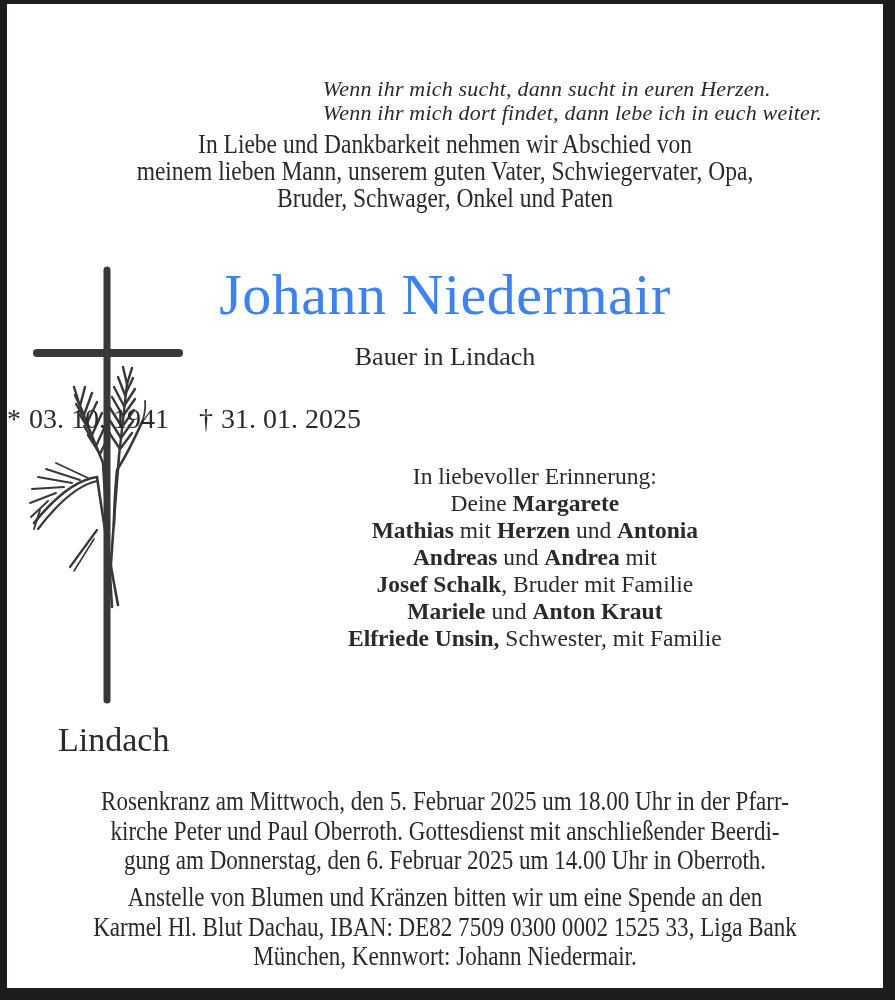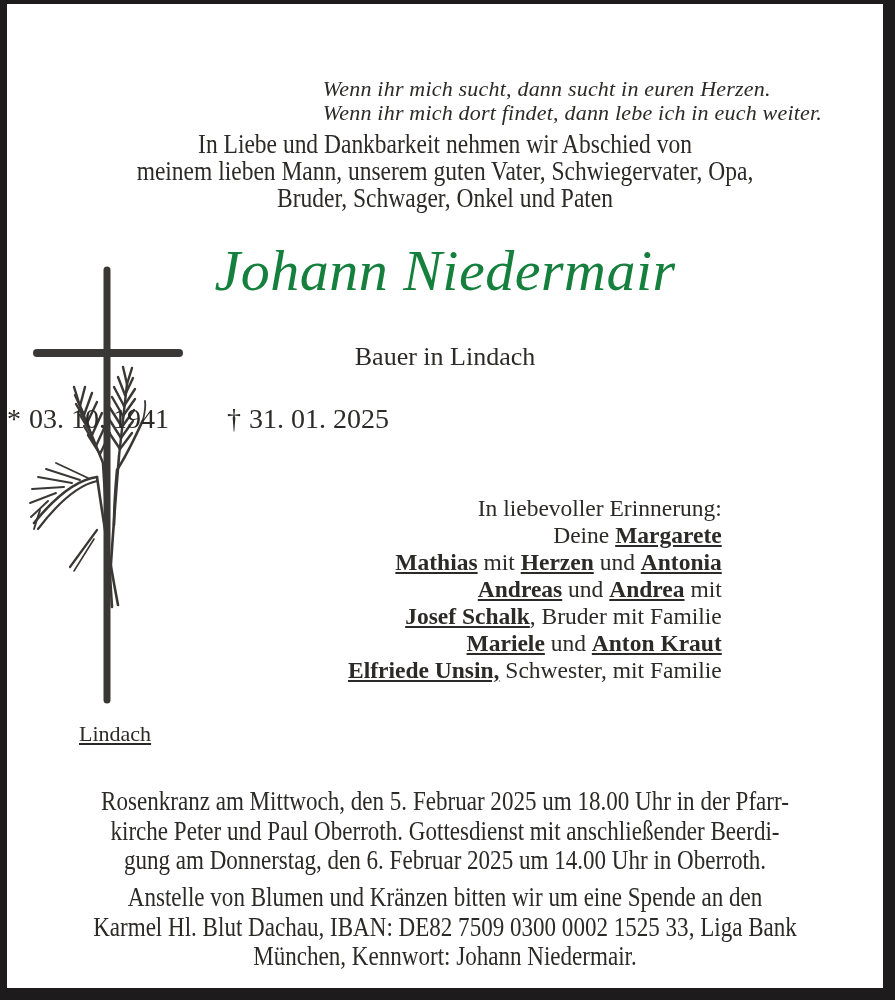--- a/index.html
+++ b/index.html
@@ -27,46 +27,44 @@
     font-style:italic;
     font-size:22px;line-height:24px;
     letter-spacing:0.2px;
     margin-top:31px;
   }
   .intro{
     top:127px;
     font-size:27px;line-height:27px;
   }
   .name{
-    top:236px;
+    top:260px;
     font-size:58px;line-height:62px;
     letter-spacing:0.5px;
-    color:#15803d;
-    font-style:italic;
+    color:#3b82f6;
   }
   .subtitle{
     top:338px;
     font-size:26px;
   }
   .dates{
     top:399px;
-    display:flex;justify-content:center;gap:58px;
+    display:flex;justify-content:center;gap:30px;
     font-size:28px;
   }
   .dates .sym{margin-right:8px;}
   .memorial{
-    left:341px;top:491px;
+    left:341px;top:459px;
     font-size:23.5px;line-height:27px;
-    text-align:right;
+    text-align:center;
   }
-  .memorial .b, .b{font-weight:bold;text-decoration:underline;}
+  .memorial .b, .b{font-weight:bold;}
   .place{
-    left:72px;top:717px;
-    font-size:22px;
-    text-decoration:underline;
+    left:51px;top:717px;
+    font-size:34px;
   }
   .service{
     top:783px;
     font-size:26.5px;line-height:29.5px;
   }
   .donation{
     top:879px;
     font-size:26.5px;line-height:29.5px;
   }
   .illustration{left:21px;top:259px;width:160px;height:445px;}

